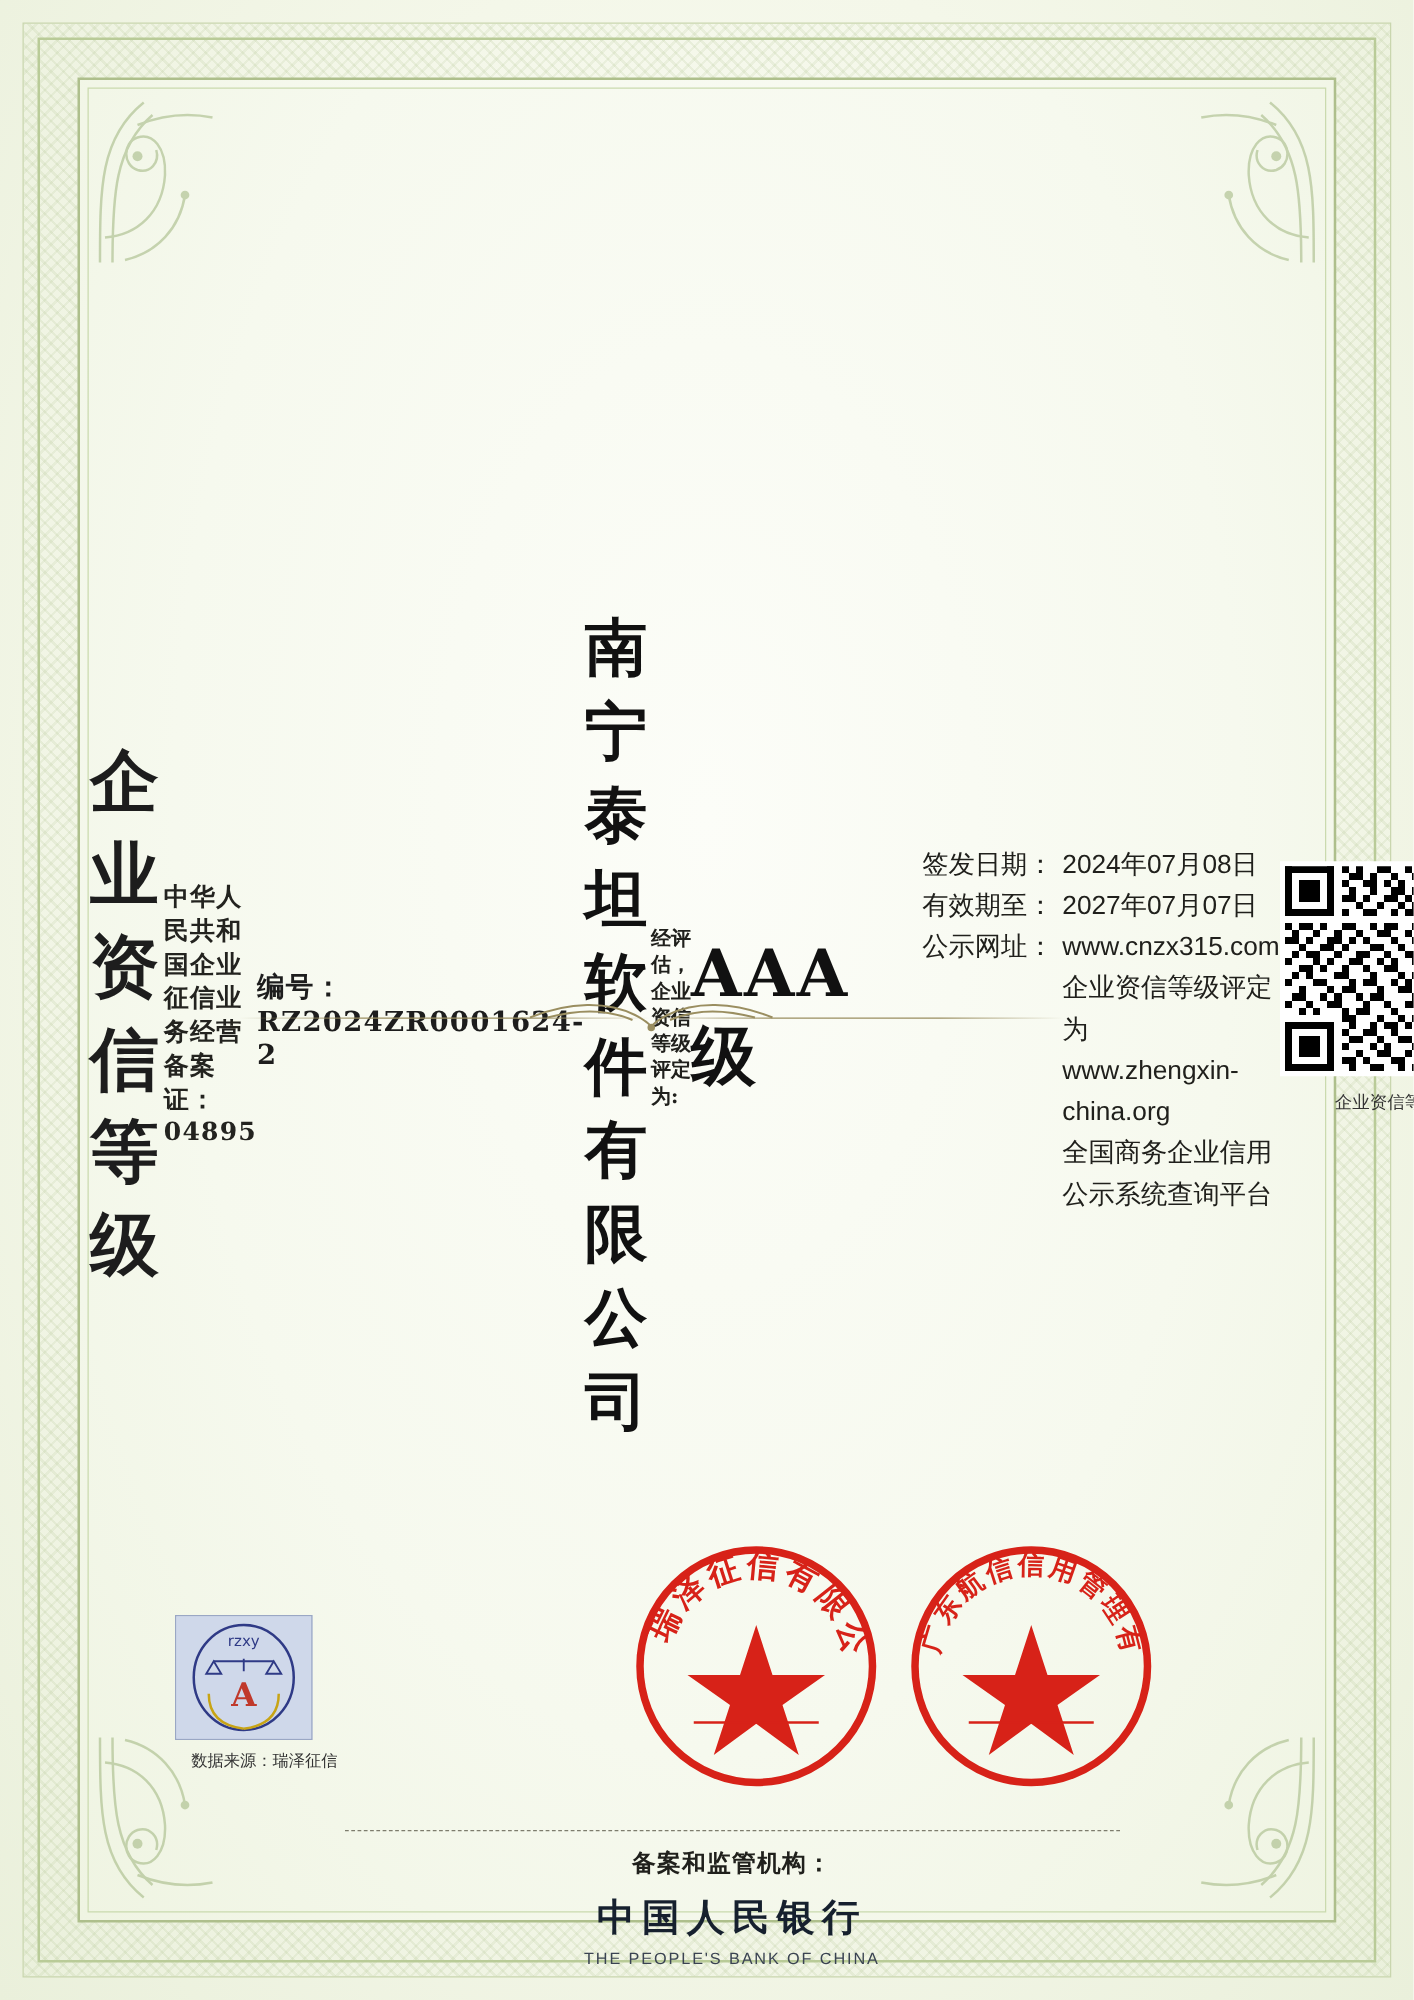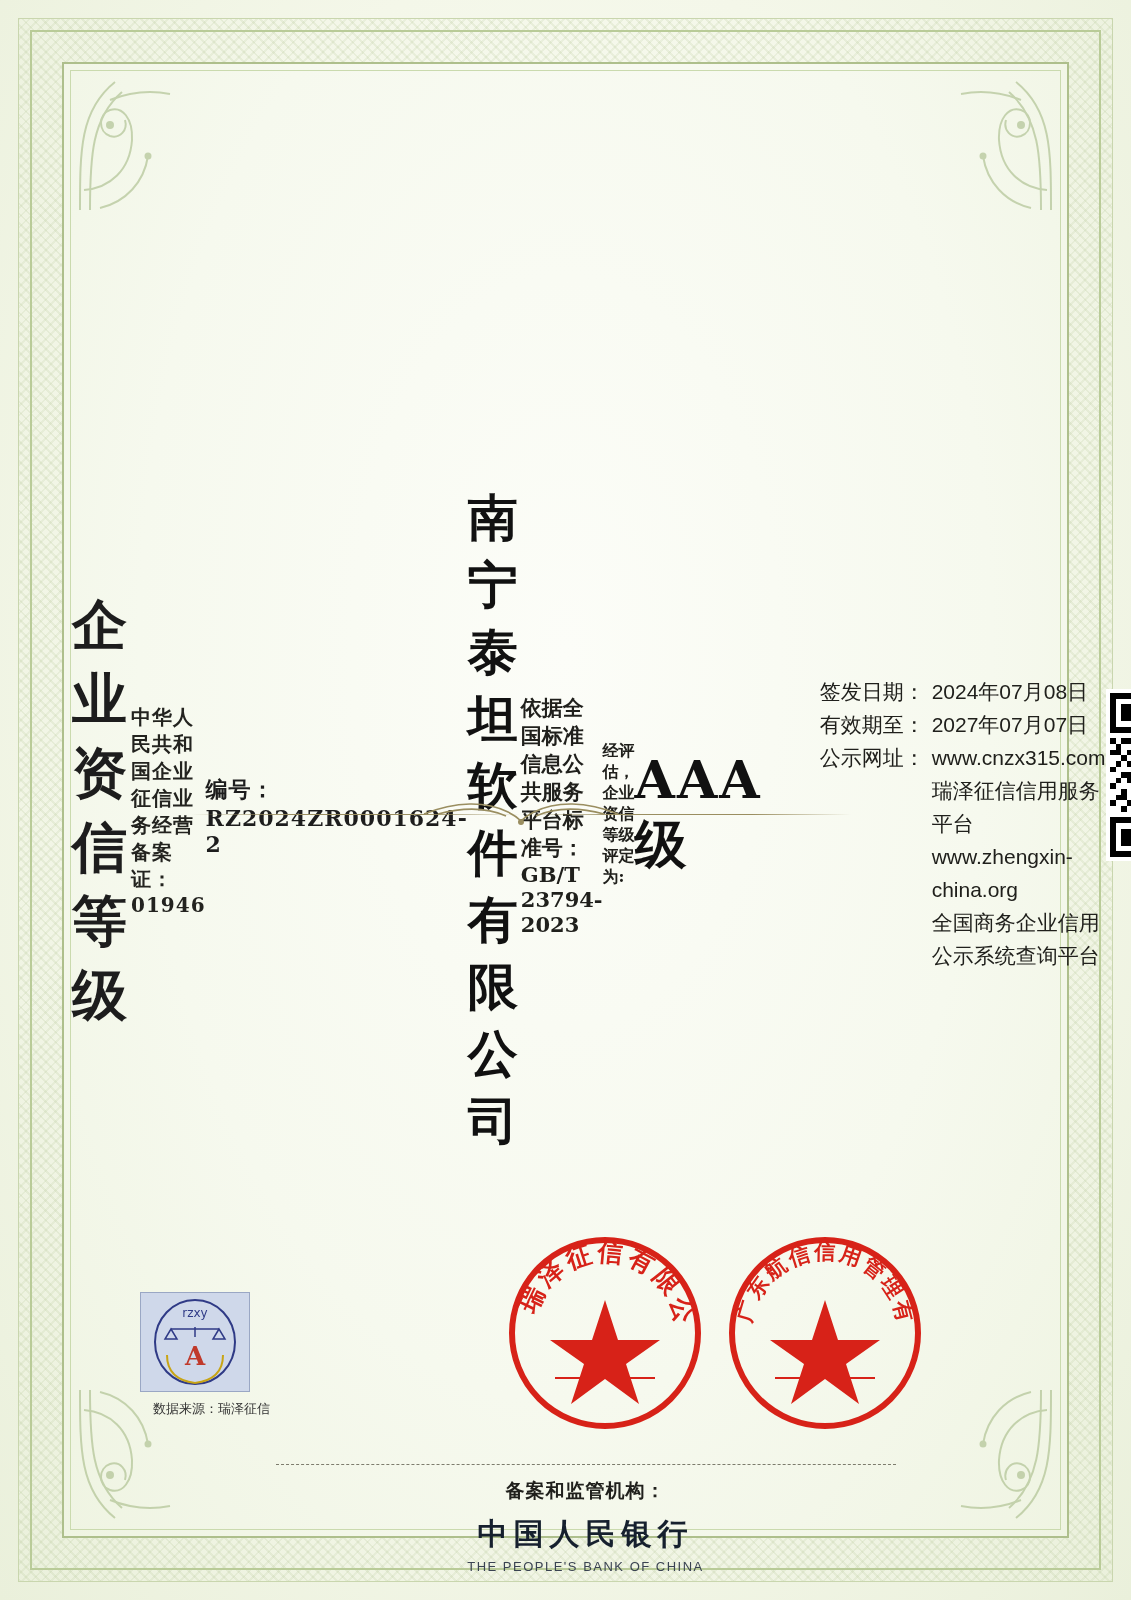--- a/index.html
+++ b/index.html
@@ -358,58 +358,57 @@
           <rect x="66" y="6" width="58" height="22"></rect>
           <rect x="66" y="122" width="58" height="22"></rect>
           <rect x="66" y="40" width="42" height="15"></rect>
           <rect x="66" y="66" width="42" height="15"></rect>
           <rect x="66" y="92" width="42" height="15"></rect>
         </g>
       </svg>
     </div>
 
     <div class="main-title">企业资信等级</div>
-    <div class="subtitle">中华人民共和国企业征信业务经营备案证：01946</div>
+    <div class="subtitle">中华人民共和国企业征信业务经营备案证：04895</div>
     <div class="serial">编号：RZ2024ZR0001624-2</div>
     <div class="company">南宁泰坦软件有限公司</div>
 
     <div class="divider">
       <div class="line l"></div>
       <div class="line r"></div>
       <div class="orn">
         <svg viewBox="0 0 210 30">
           <g fill="none" stroke="#9a8e60" stroke-width="1.6">
             <path d="M8 15 C40 2 70 2 92 13 C98 16 102 19 105 22 C108 19 112 16 118 13 C140 2 170 2 202 15"></path>
             <path d="M22 15 C48 8 72 9 90 17"></path>
             <path d="M188 15 C162 8 138 9 120 17"></path>
           </g>
           <circle cx="105" cy="23" r="3" fill="#9a8e60"></circle>
         </svg>
       </div>
     </div>
 
-    <div class="standard">依据全国标准信息公共服务平台标准号：GB/T 23794-2023</div>
     <div class="assessed">经评估，企业资信等级评定为:</div>
     <div class="grade">AAA级</div>
 
     <div class="info-row">
       <div class="info-block">
         <div class="info-line">
           <span class="info-label">签发日期：</span>
           <span class="info-value">2024年07月08日</span>
         </div>
         <div class="info-line">
           <span class="info-label">有效期至：</span>
           <span class="info-value">2027年07月07日</span>
         </div>
         <div class="info-line">
           <span class="info-label">公示网址：</span>
           <span class="info-value">www.cnzx315.com</span>
         </div>
-        <div class="info-sub">瑞泽征信信用服务平台</div>
+        <div class="info-sub">企业资信等级评定为</div>
         <div class="info-sub">www.zhengxin-china.org</div>
         <div class="info-sub">全国商务企业信用公示系统查询平台</div>
       </div>
 
       <div class="qr-wrap">
         <div class="qr">
           <svg viewBox="0 0 29 29" shape-rendering="crispEdges">
             <rect width="29" height="29" fill="#ffffff"></rect>
             <g fill="#000000">
               <rect x="0" y="0" width="7" height="1"></rect>

